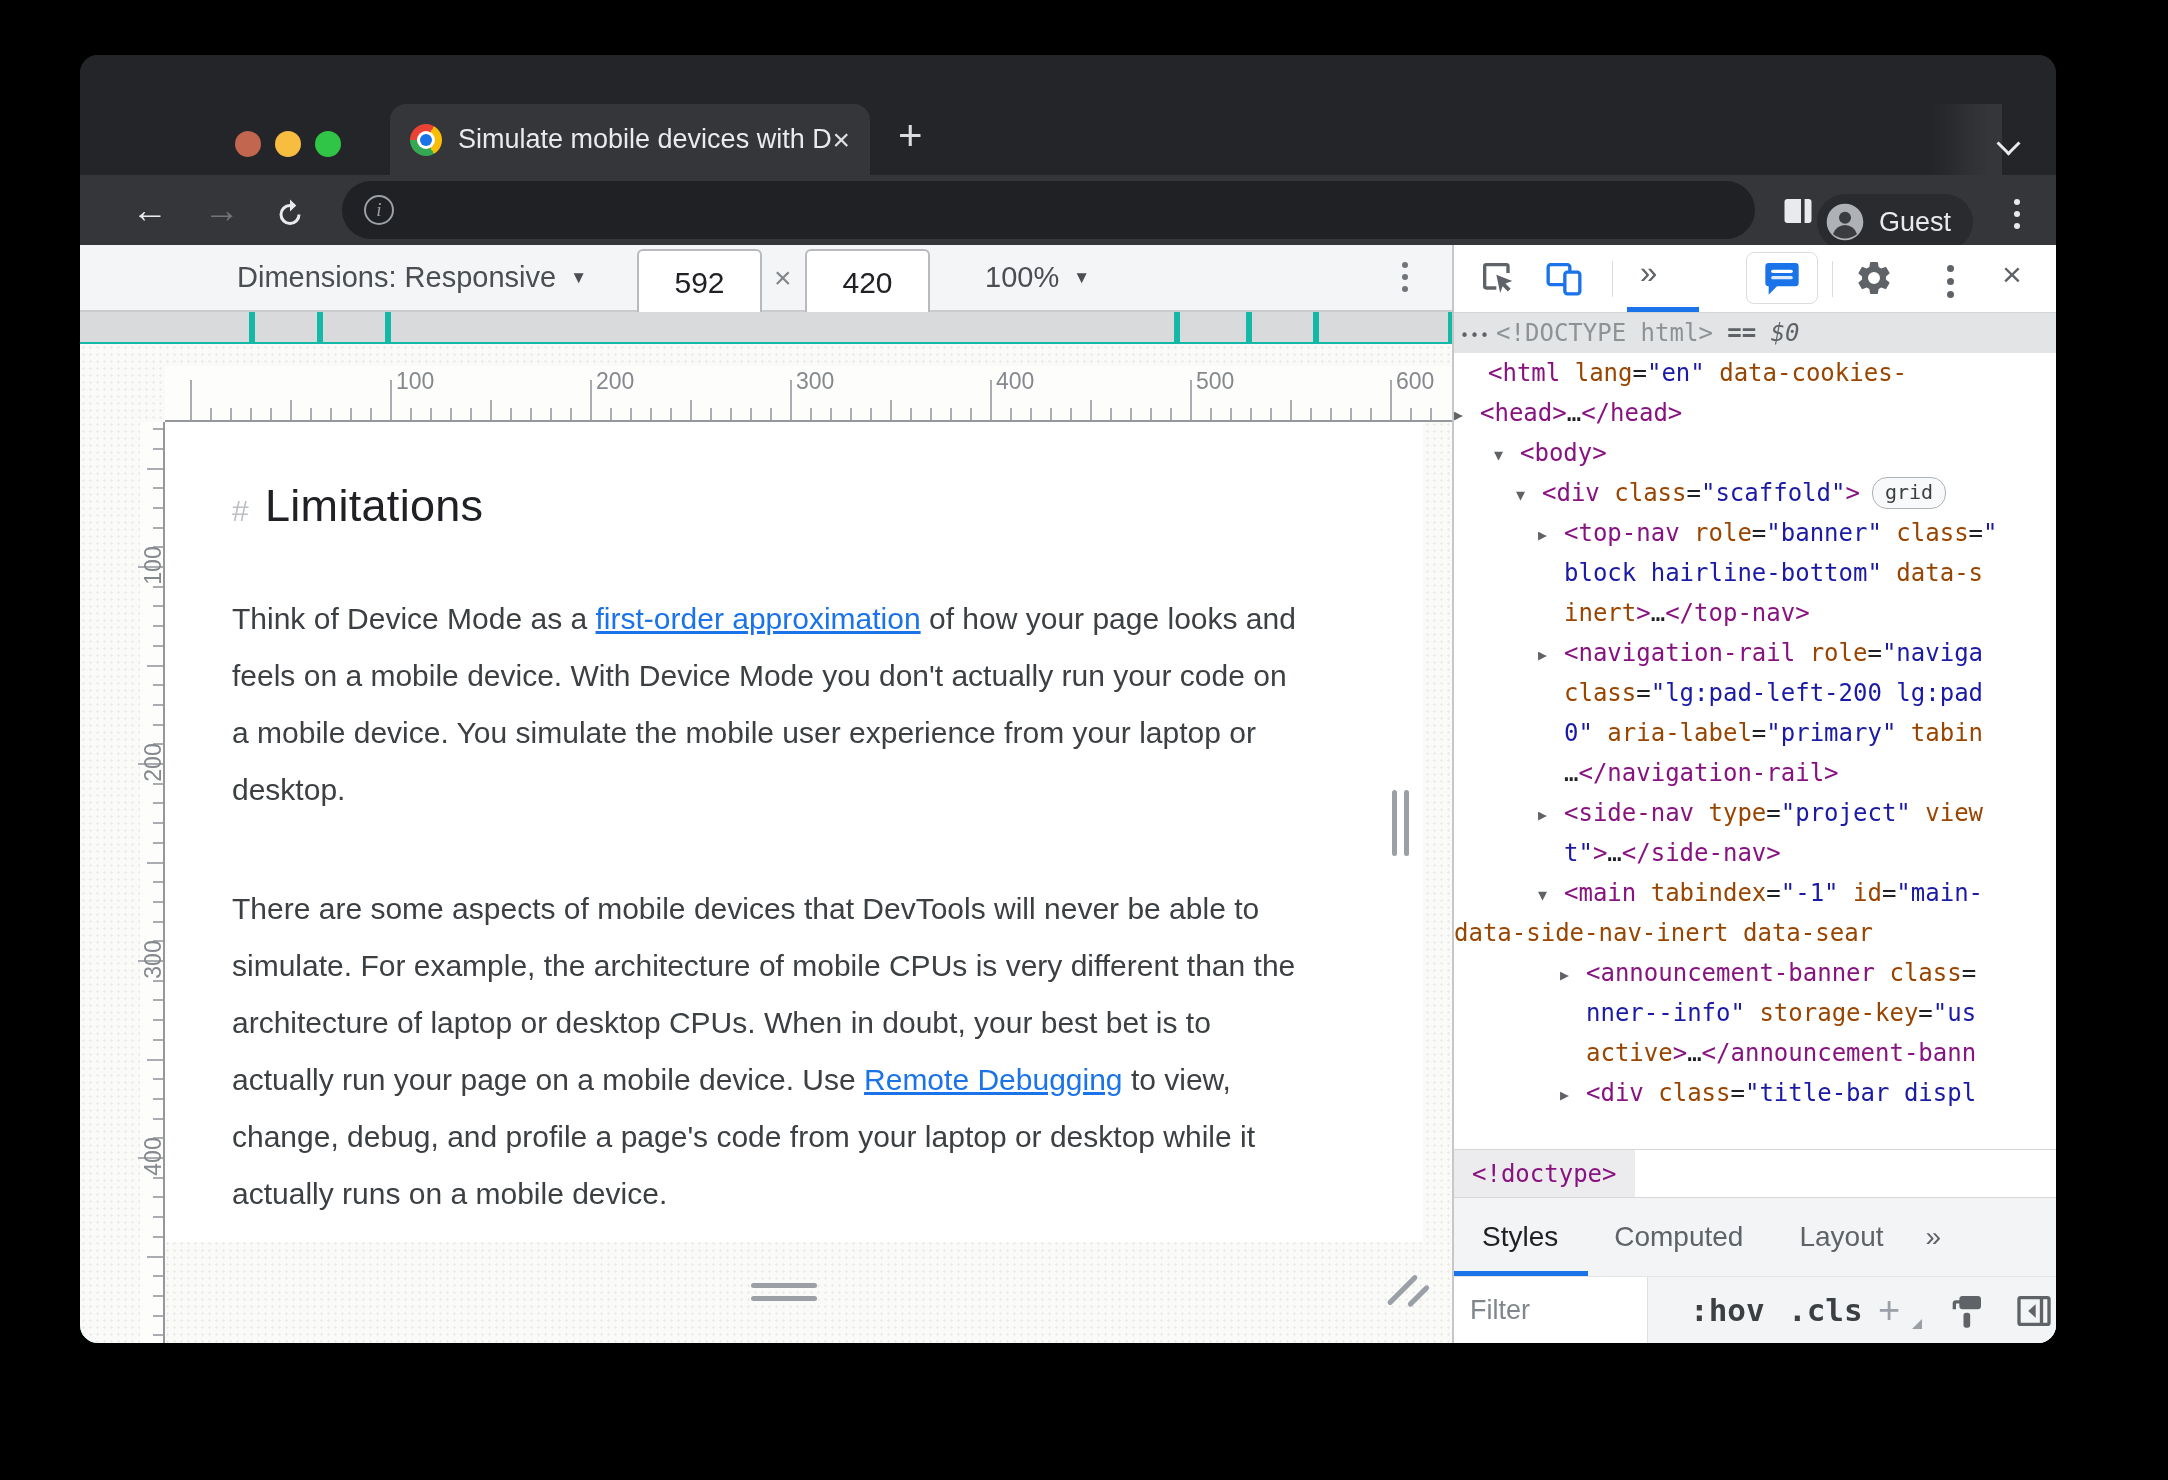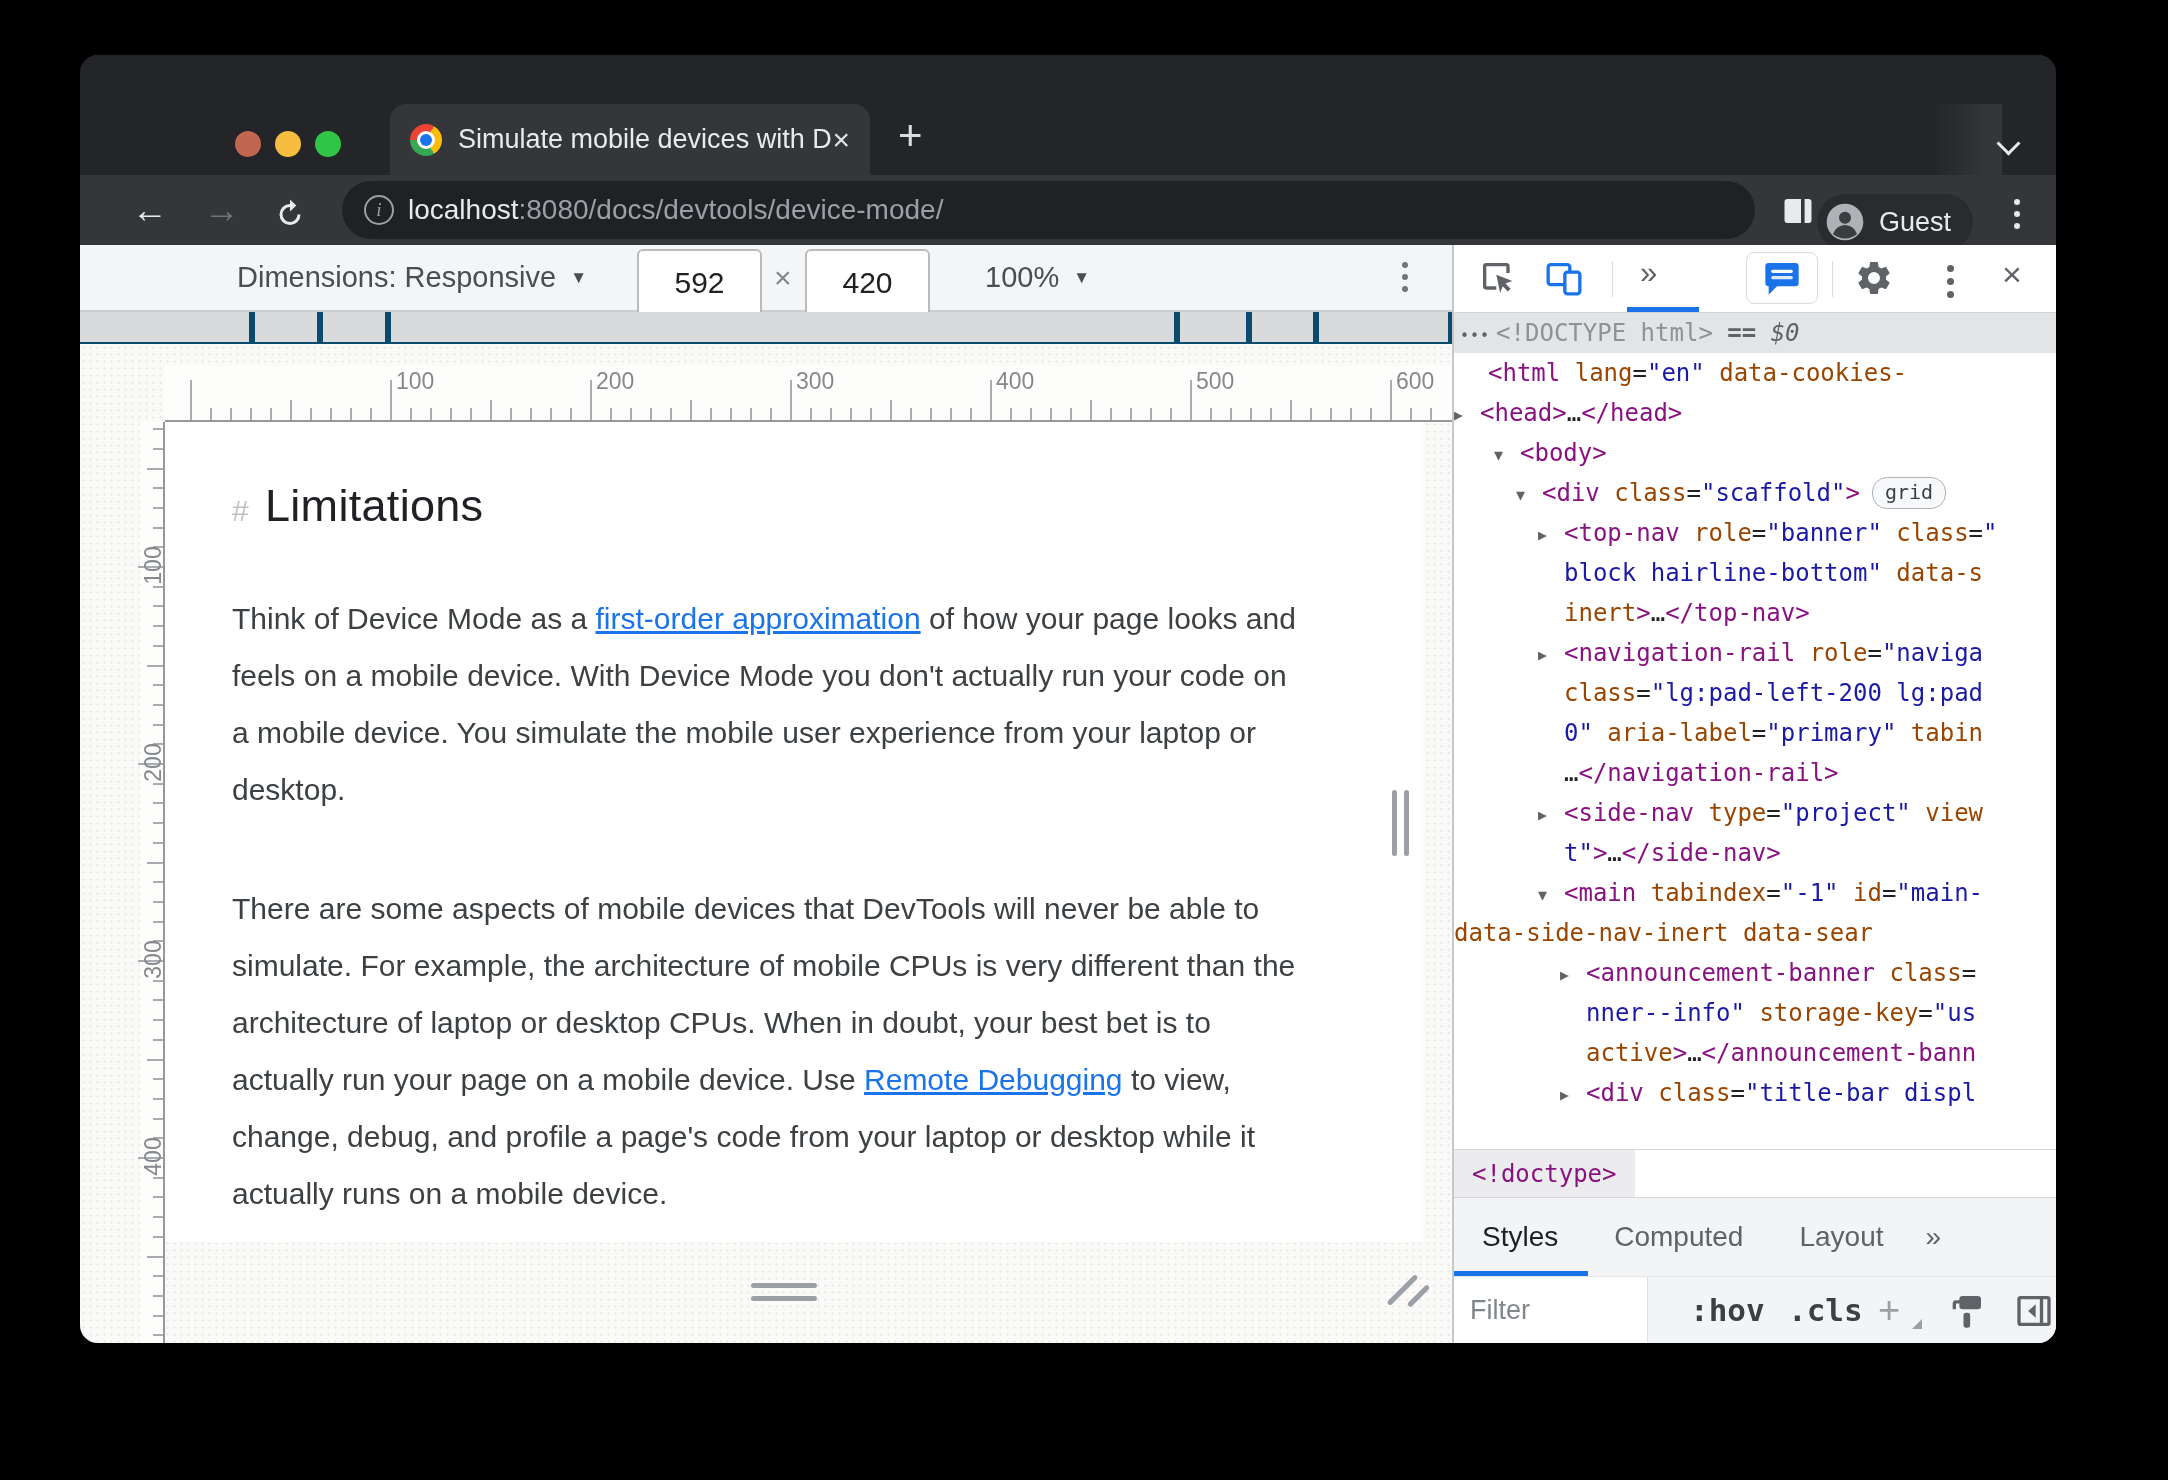--- a/index.html
+++ b/index.html
@@ -46,21 +46,21 @@
   .url .rest{color:#9aa0a6;}
   .sidepanel-ic{position:absolute;left:1700px;top:18px;}
   .guest{position:absolute;left:1737px;top:19px;height:56px;border-radius:28px;background:#2a2b2e;
     display:flex;align-items:center;padding:0 22px 0 8px;}
   .guest .av{width:40px;height:40px;}
   .guest .lbl{color:#e8eaed;font-size:27px;margin-left:14px;}
   .kebab{display:inline-flex;flex-direction:column;gap:6px;}
   .kebab i{width:6px;height:6px;border-radius:50%;background:#e8eaed;}
   .browser-menu{position:absolute;left:1934px;top:24px;}
   
-  .content{position:absolute;left:0;top:190px;width:100%;height:1098px;background:#0c4a6e;}
+  .content{position:absolute;left:0;top:190px;width:100%;height:1098px;background:#14b8a6;}
   
   .dev-toolbar{position:absolute;left:0;top:0;width:1372px;height:67px;background:#f4f5f6;
     border-bottom:2px solid #cbcccd;box-sizing:border-box;}
   .dims{position:absolute;left:157px;top:0;height:65px;display:flex;align-items:center;
     font-size:29px;color:#4a4d51;}
   .caret{font-size:17px;color:#4a4d51;margin-left:14px;}
   .size-input{position:absolute;top:4px;width:125px;height:68px;border:2px solid #b8babd;border-radius:6px;
     background:#fff;text-align:center;font-size:30px;color:#202124;font-family:"Liberation Sans",sans-serif;
     box-sizing:border-box;padding:0;}
   .in-w{left:557px;} .in-h{left:725px;}
@@ -176,21 +176,20 @@
   <div class="toolbar">
     <span class="navbtn nav-back">←</span>
     <span class="navbtn nav-fwd">→</span>
     <span class="navbtn nav-reload">
       <svg width="36" height="36" viewBox="0 0 24 24">
           <path fill="#e8eaed" d="M12 6V3l4.2 4L12 11V8a5 5 0 1 0 5 5h2a7 7 0 1 1-7-7z"></path>
         </svg>
     </span>
     <div class="omnibox">
       <span class="info-ic">i</span>
-      <span class="url"><span class="host">localhost</span><span class="rest">:8080/docs/devtools/device-mode/</span></span>
     </div>
     <span class="sidepanel-ic">
       <svg width="36" height="36" viewBox="0 0 24 24">
           <rect x="3" y="4" width="18" height="16" rx="2" fill="#e8eaed"></rect>
           <rect x="14" y="4" width="2.4" height="16" fill="#35363a"></rect>
         </svg>
     </span>
     <div class="guest">
       <svg class="av" viewBox="0 0 24 24">
         <circle cx="12" cy="12" r="11" fill="#aeb1b5"></circle>

